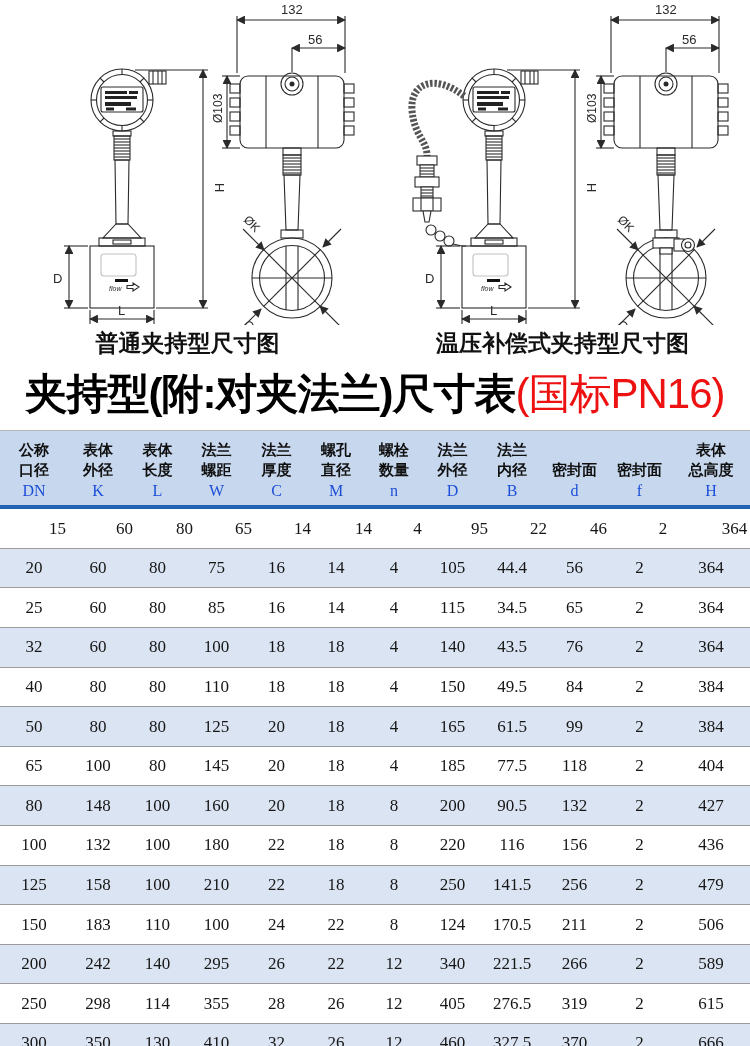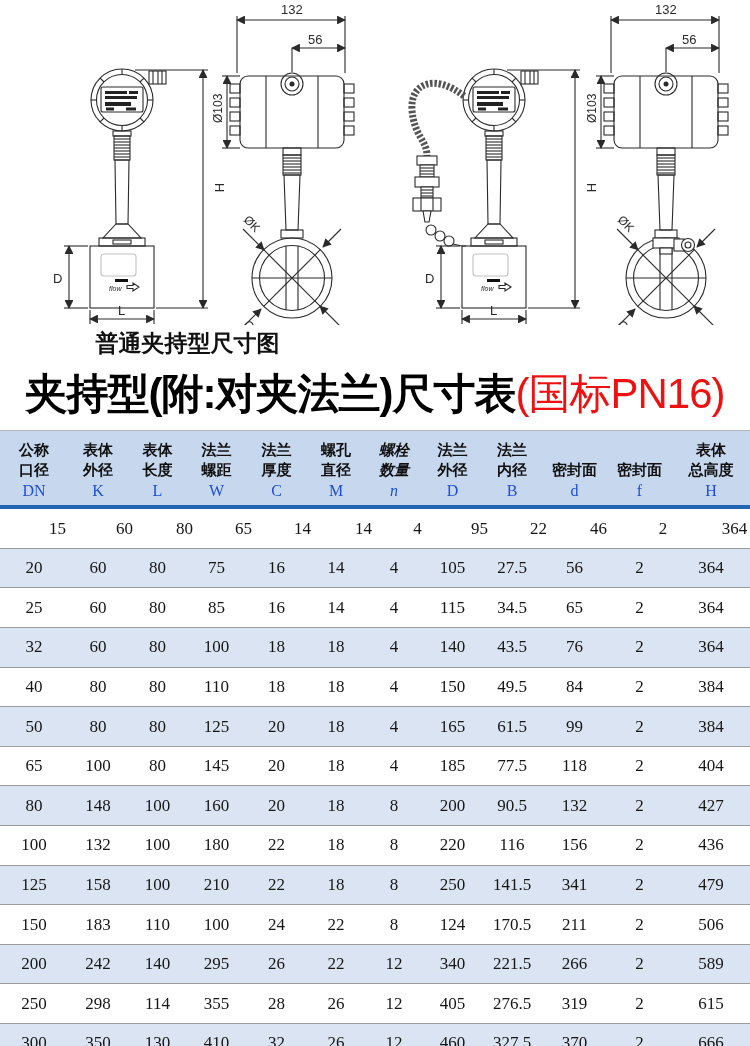--- a/index.html
+++ b/index.html
@@ -206,20 +206,21 @@
           <circle cx="688" cy="245" r="6.5" fill="#fff"></circle>
             <circle cx="688" cy="245" r="3"></circle>
           <rect x="660" y="248" width="12" height="6" fill="#fff"></rect>
         </g>
       </g>
     </svg>
   </div>
 
   <div class="captions">
     <div class="caption">普通夹持型尺寸图</div>
+    <div class="caption">温压补偿式夹持型尺寸图</div>
   </div>
 
   <h1 class="title"><span>夹持型(附:对夹法兰)尺寸表</span><span class="red">(国标PN16)</span></h1>
 
   <table>
     <thead>
         <tr>
           <th style="width: 68px;">
             <div class="cn">
               <div>公称</div>
@@ -255,21 +256,21 @@
             </div>
             <div class="sym">C</div>
           </th>
           <th style="width: 58px;">
             <div class="cn">
               <div>螺孔</div>
               <div>直径</div>
             </div>
             <div class="sym">M</div>
           </th>
-          <th style="width: 58px; font-style: italic;">
+          <th style="width: 58px;">
             <div class="cn">
               <div>螺栓</div>
               <div>数量</div>
             </div>
             <div class="sym">n</div>
           </th>
           <th style="width: 59px;">
             <div class="cn">
               <div>法兰</div>
               <div>外径</div>
@@ -321,21 +322,21 @@
         </tr>
         <tr>
           <td>20</td>
           <td>60</td>
           <td>80</td>
           <td>75</td>
           <td>16</td>
           <td>14</td>
           <td>4</td>
           <td>105</td>
-          <td>27.5</td>
+          <td>44.4</td>
           <td>56</td>
           <td>2</td>
           <td>364</td>
         </tr>
         <tr>
           <td>25</td>
           <td>60</td>
           <td>80</td>
           <td>85</td>
           <td>16</td>
@@ -434,21 +435,21 @@
         <tr>
           <td>125</td>
           <td>158</td>
           <td>100</td>
           <td>210</td>
           <td>22</td>
           <td>18</td>
           <td>8</td>
           <td>250</td>
           <td>141.5</td>
-          <td>341</td>
+          <td>256</td>
           <td>2</td>
           <td>479</td>
         </tr>
         <tr>
           <td>150</td>
           <td>183</td>
           <td>110</td>
           <td>100</td>
           <td>24</td>
           <td>22</td>

